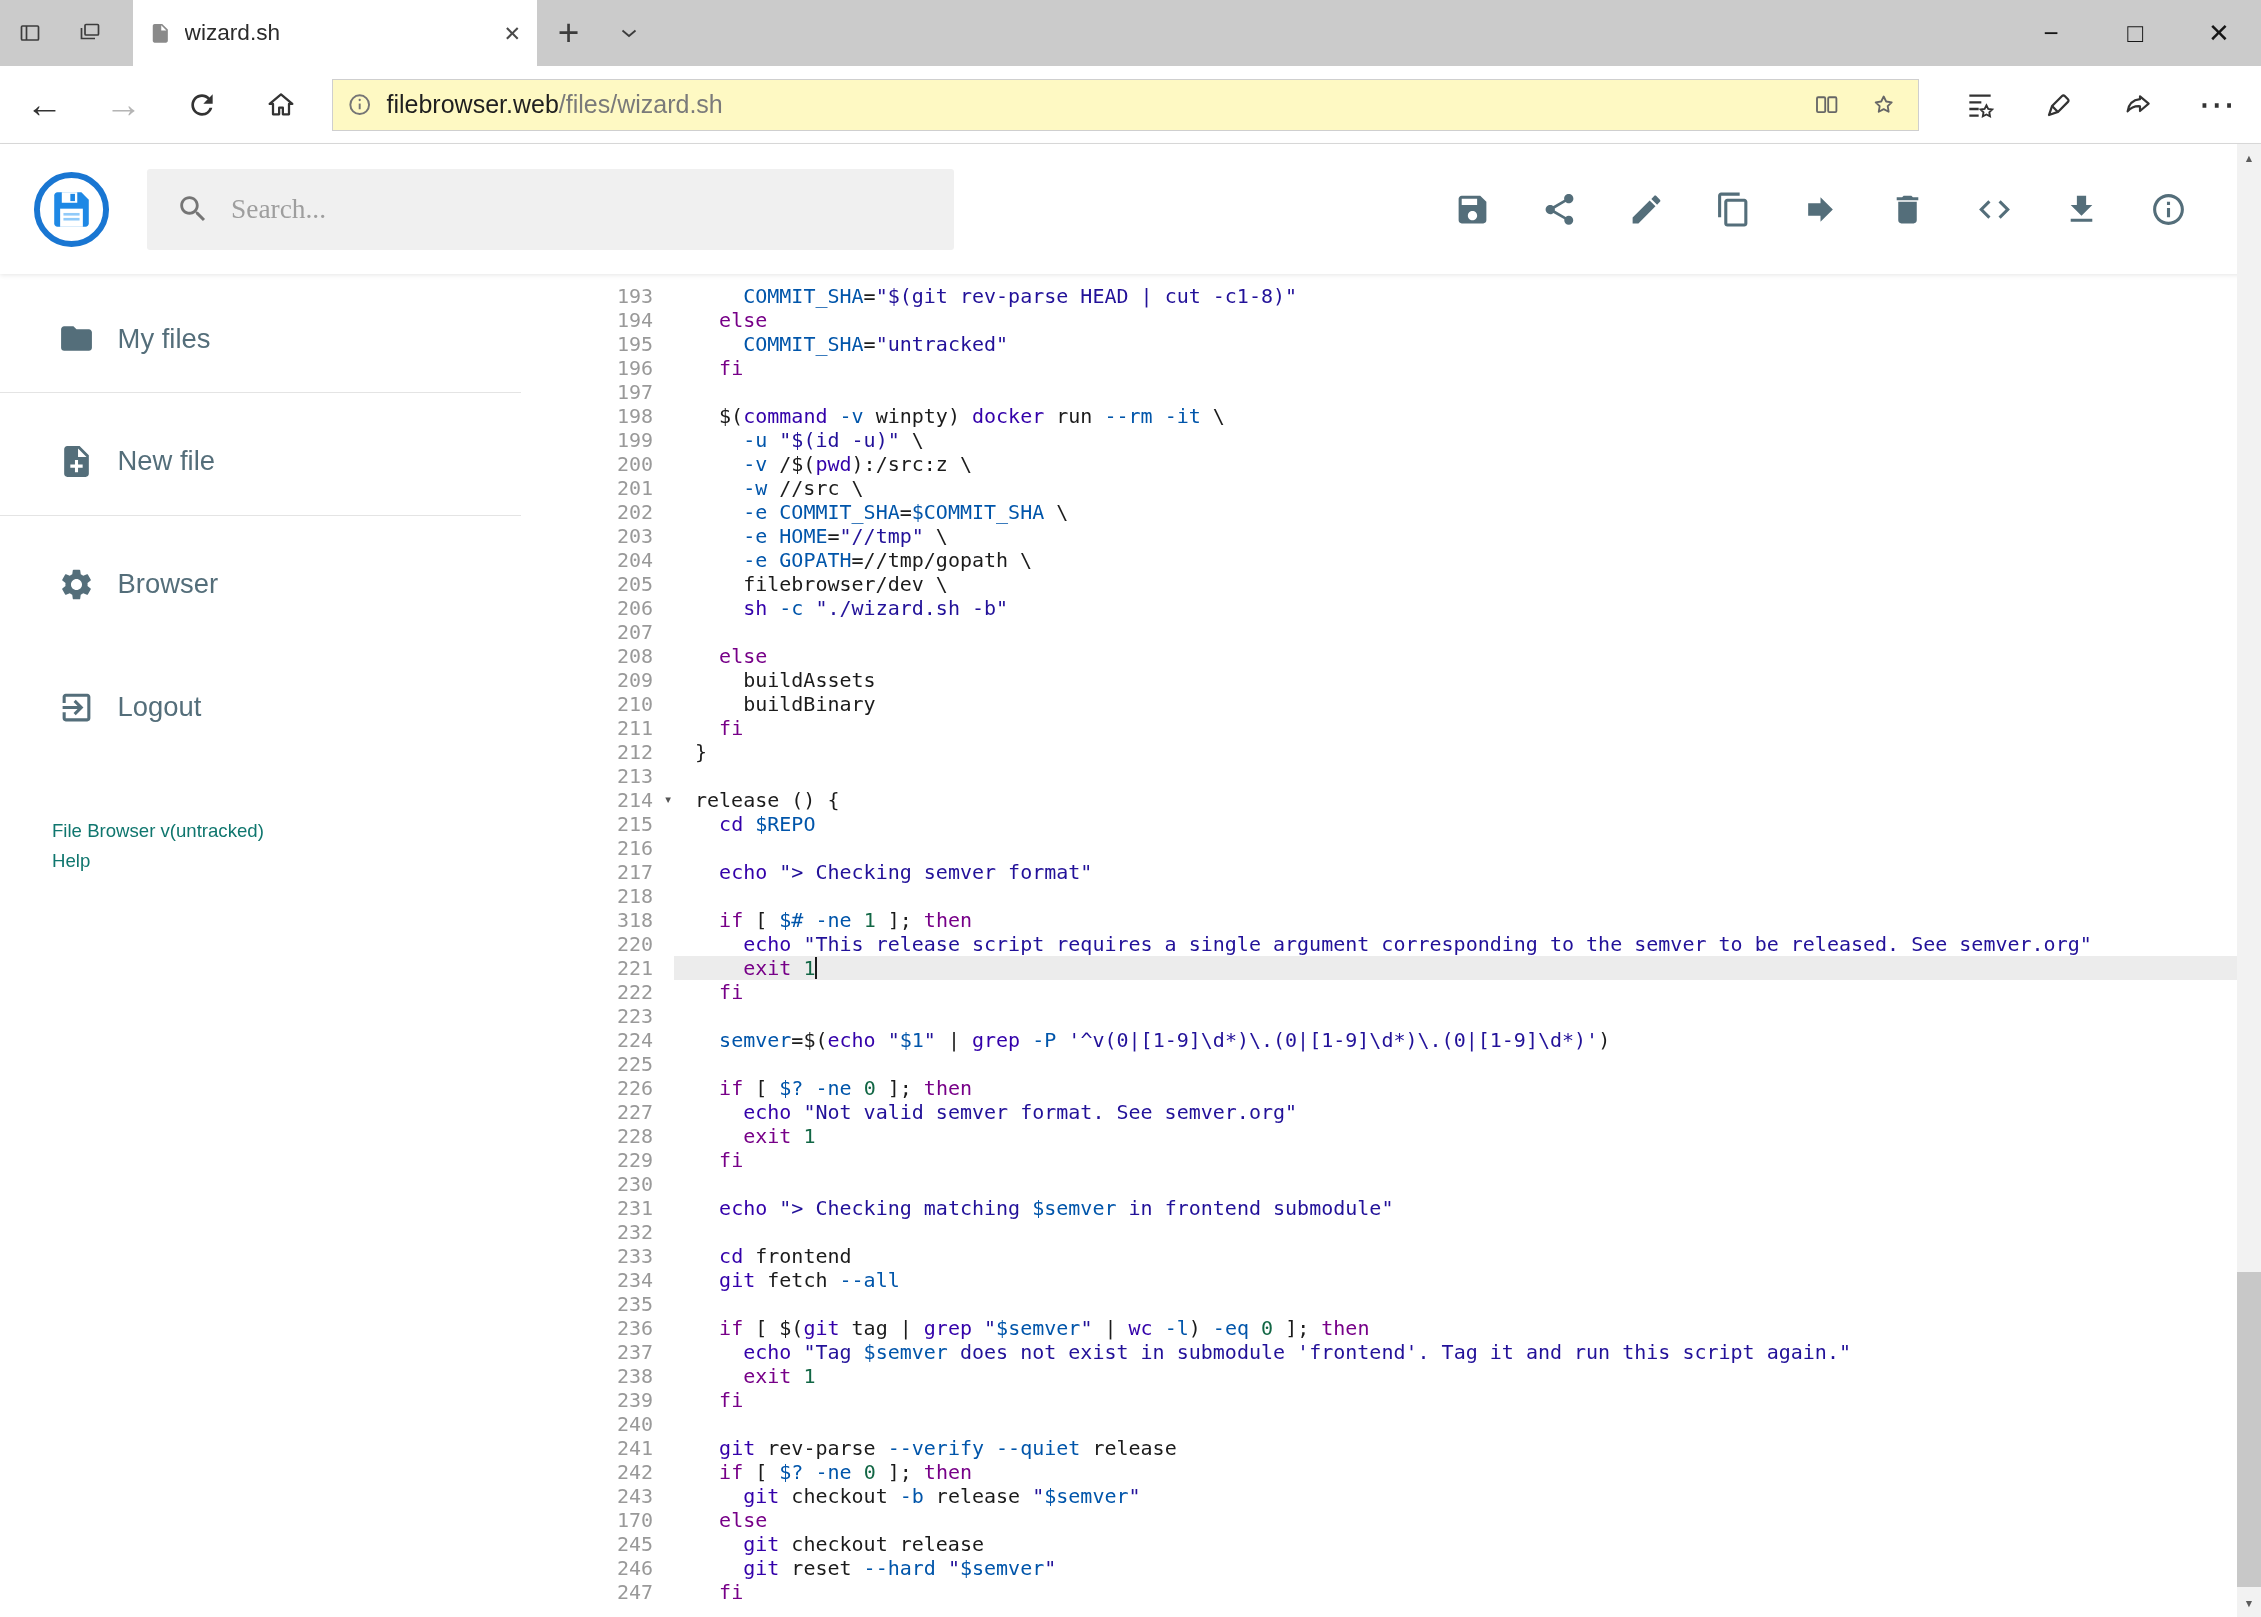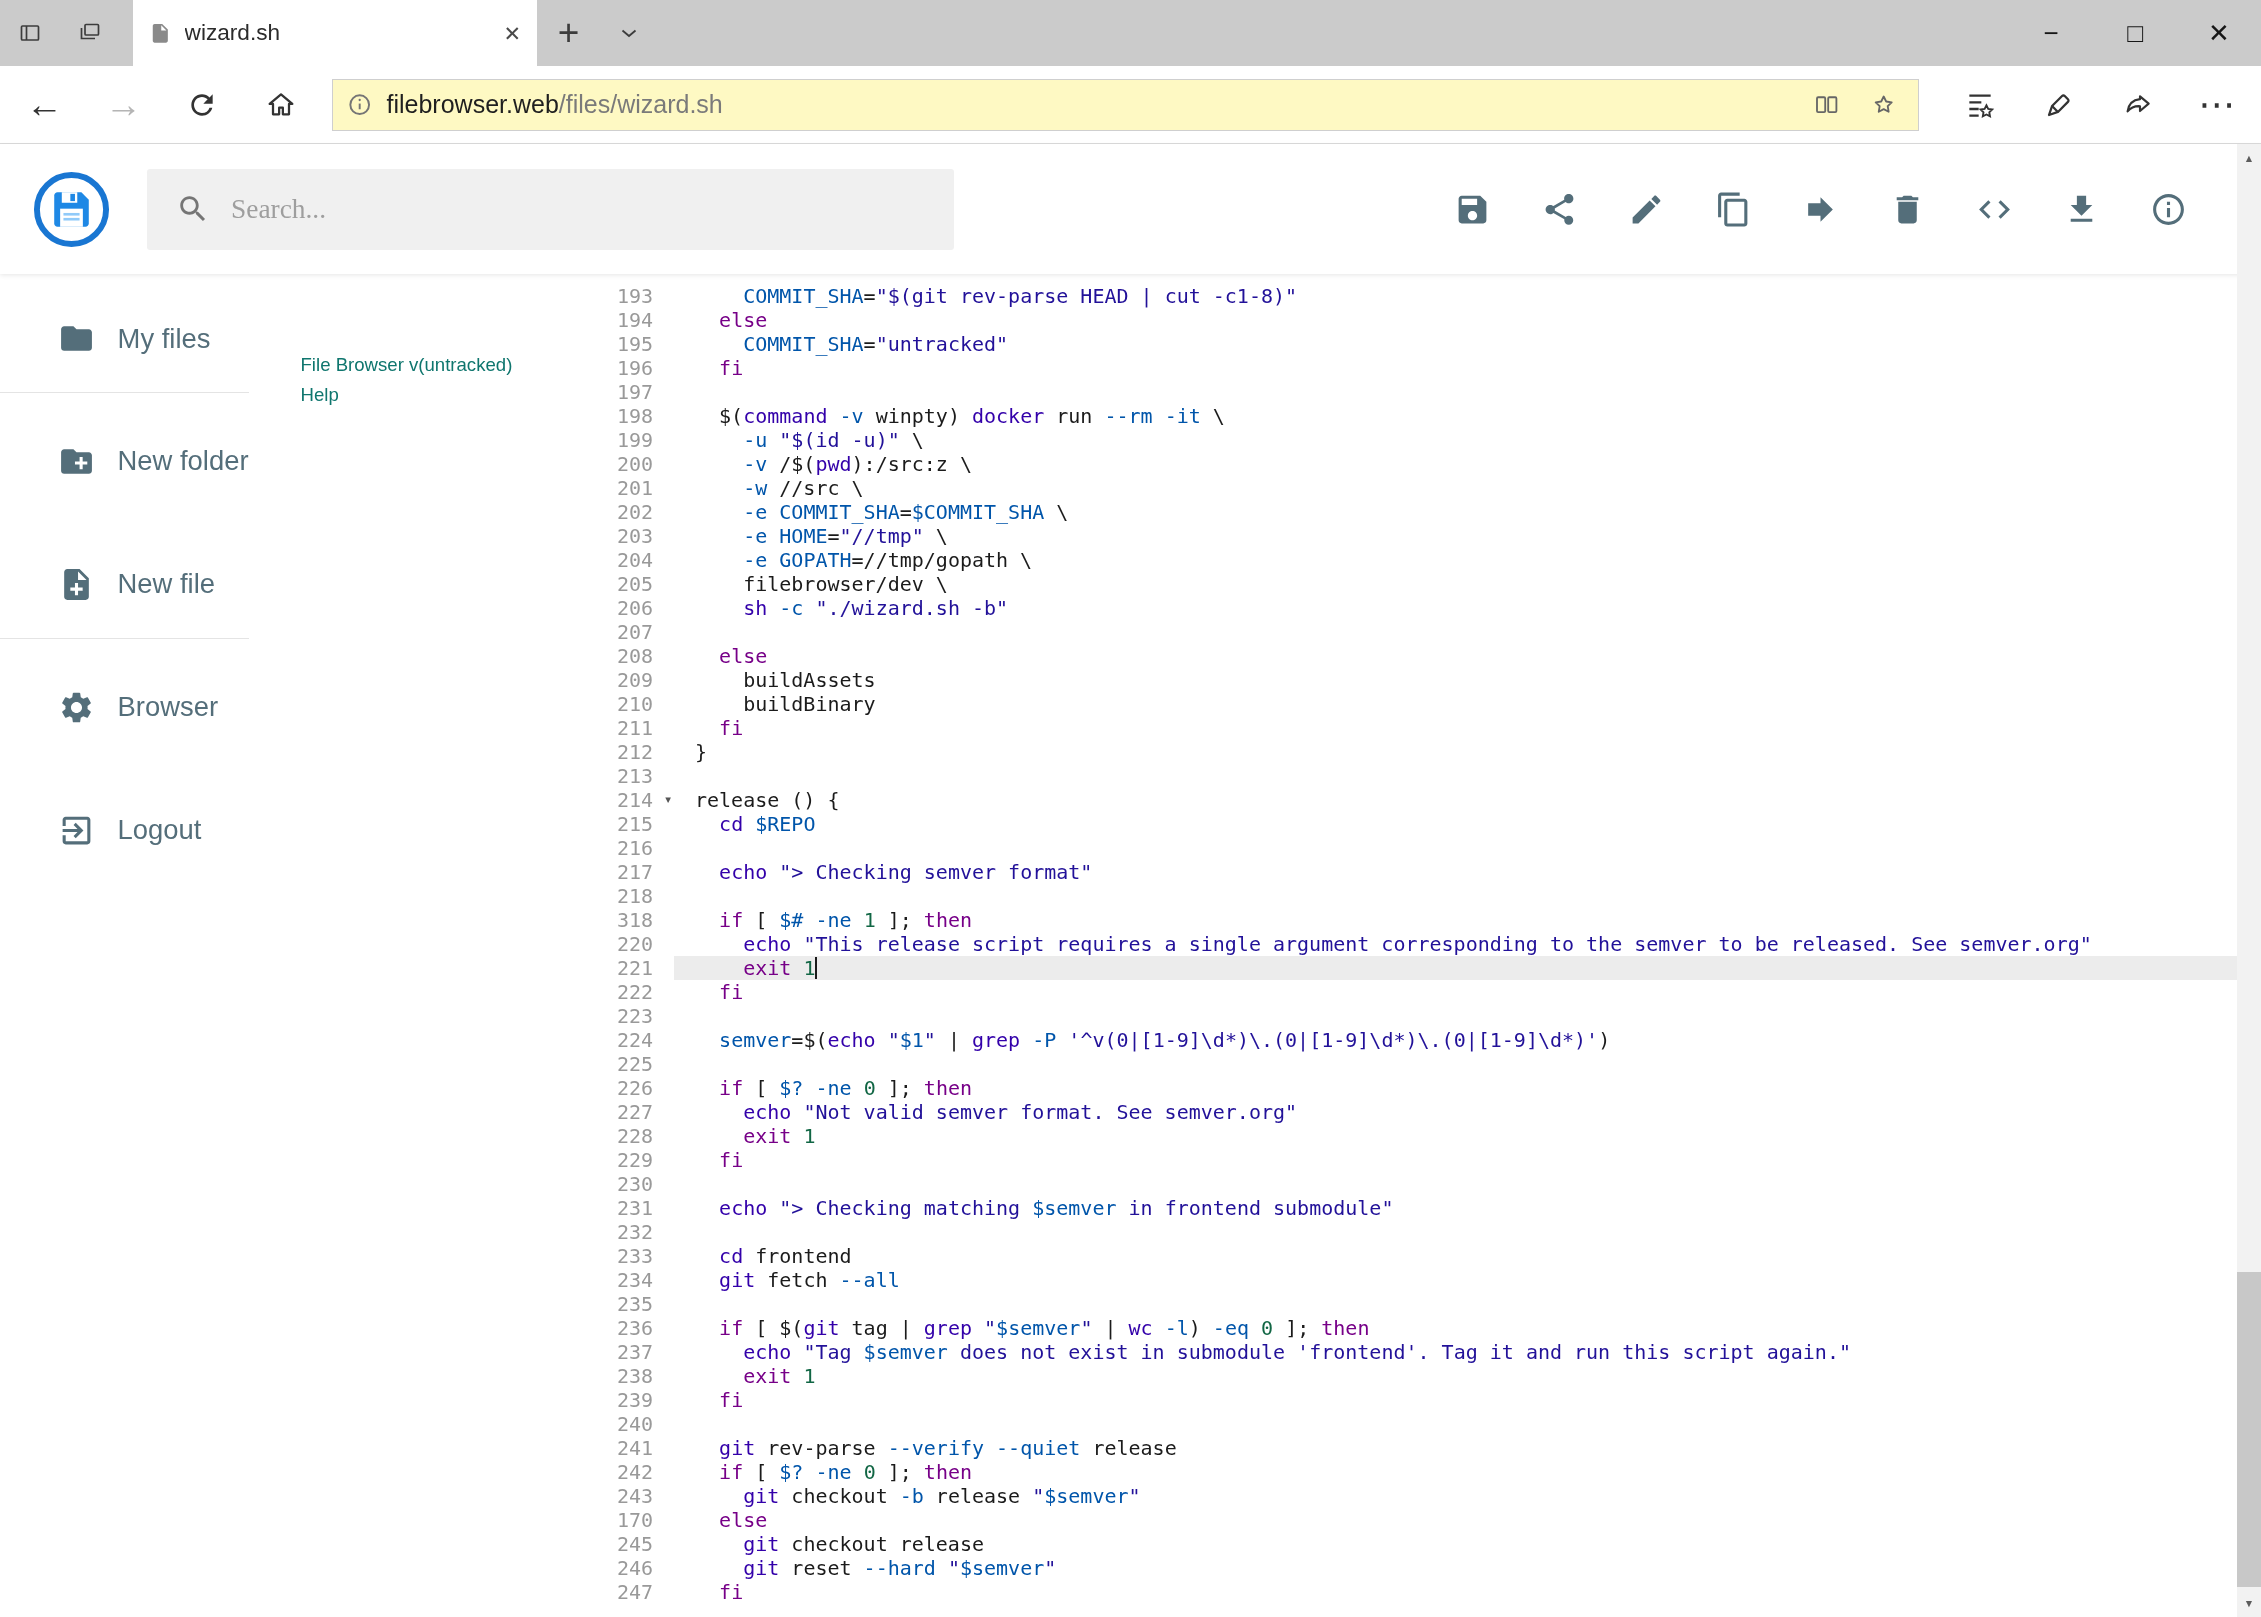--- a/index.html
+++ b/index.html
@@ -44,21 +44,21 @@
   .search .s-icon{display:flex;color:#757575}
   .search svg{width:34px;height:34px}
   .search input{flex:1;border:none;outline:none;background:transparent;font-size:27.4px;color:#444;font-family:Liberation Serif, serif}
   .search input::placeholder{color:#9e9e9e}
   .header-actions{margin-left:auto;margin-right:74px;display:flex;gap:50px}
   .action-btn{width:37px;height:37px;background:none;border:none;padding:0;color:var(--icon-slate,#546e7a);cursor:pointer}
   .action-btn svg{width:37px;height:37px;display:block}
 
   
   .main{display:flex;height:1343px}
-  .sidebar{width:521px;flex:none;display:flex;}
+  .sidebar{width:521px;flex:none;display:flex;flex-direction:column}
   .sb-item{display:flex;align-items:center;height:65px;padding-left:58px;gap:22.6px;color:var(--icon-slate,#546e7a);font-size:27.4px;cursor:pointer;margin-top:58px}
   .sb-item:first-child{margin-top:32px}
   .sb-item svg{width:37px;height:37px;flex:none}
   .sb-divider{height:0.8px;background:#e4e4e4;margin-top:21px}
   .sb-divider + .sb-item{margin-top:36px}
   .sb-footer{margin-top:76px;padding-left:52px;font-size:18.6px;color:#0f766e;line-height:30px}
   .sb-help{cursor:pointer}
 
   
   .editor{flex:1;display:flex;padding-top:9.7px;overflow:hidden;
@@ -254,26 +254,20 @@
   <div class="main">
     <aside class="sidebar">
       <nav>
           <div class="sb-item">
             <svg viewBox="0 0 24 24">
               <path d="M10 4H4c-1.1 0-1.99.9-1.99 2L2 18c0 1.1.9 2 2 2h16c1.1 0 2-.9 2-2V8c0-1.1-.9-2-2-2h-8l-2-2z" fill="currentColor"></path>
             </svg>
             <span>My files</span>
           </div>
           <div class="sb-divider"></div>
-          <div class="sb-item">
-            <svg viewBox="0 0 24 24">
-              <path d="M20 6h-8l-2-2H4c-1.1 0-1.99.9-1.99 2L2 18c0 1.1.9 2 2 2h16c1.1 0 2-.9 2-2V8c0-1.1-.9-2-2-2zm-1 8h-3v3h-2v-3h-3v-2h3V9h2v3h3v2z" fill="currentColor"></path>
-            </svg>
-            <span>New folder</span>
-          </div>
           <div class="sb-item">
             <svg viewBox="0 0 24 24">
               <path d="M14 2H6c-1.1 0-1.99.9-1.99 2L4 20c0 1.1.89 2 1.99 2H18c1.1 0 2-.9 2-2V8l-6-6zm2 14h-3v3h-2v-3H8v-2h3v-3h2v3h3v2zm-3-7V3.5L18.5 9H13z" fill="currentColor"></path>
             </svg>
             <span>New file</span>
           </div>
           <div class="sb-divider"></div>
           <div class="sb-item">
             <svg viewBox="0 0 24 24">
               <path d="M19.14 12.94c.04-.3.06-.61.06-.94 0-.32-.02-.64-.07-.94l2.03-1.58c.18-.14.23-.41.12-.61l-1.92-3.32c-.12-.22-.37-.29-.59-.22l-2.39.96c-.5-.38-1.03-.7-1.62-.94l-.36-2.54c-.04-.24-.24-.41-.48-.41h-3.84c-.24 0-.43.17-.47.41l-.36 2.54c-.59.24-1.13.57-1.62.94l-2.39-.96c-.22-.08-.47 0-.59.22L2.74 8.87c-.12.21-.08.47.12.61l2.03 1.58c-.05.3-.09.63-.09.94s.02.64.07.94l-2.03 1.58c-.18.14-.23.41-.12.61l1.92 3.32c.12.22.37.29.59.22l2.39-.96c.5.38 1.03.7 1.62.94l.36 2.54c.05.24.24.41.48.41h3.84c.24 0 .44-.17.47-.41l.36-2.54c.59-.24 1.13-.56 1.62-.94l2.39.96c.22.08.47 0 .59-.22l1.92-3.32c.12-.22.07-.47-.12-.61l-2.01-1.58zM12 15.6c-1.98 0-3.6-1.62-3.6-3.6s1.62-3.6 3.6-3.6 3.6 1.62 3.6 3.6-1.62 3.6-3.6 3.6z" fill="currentColor"></path>

